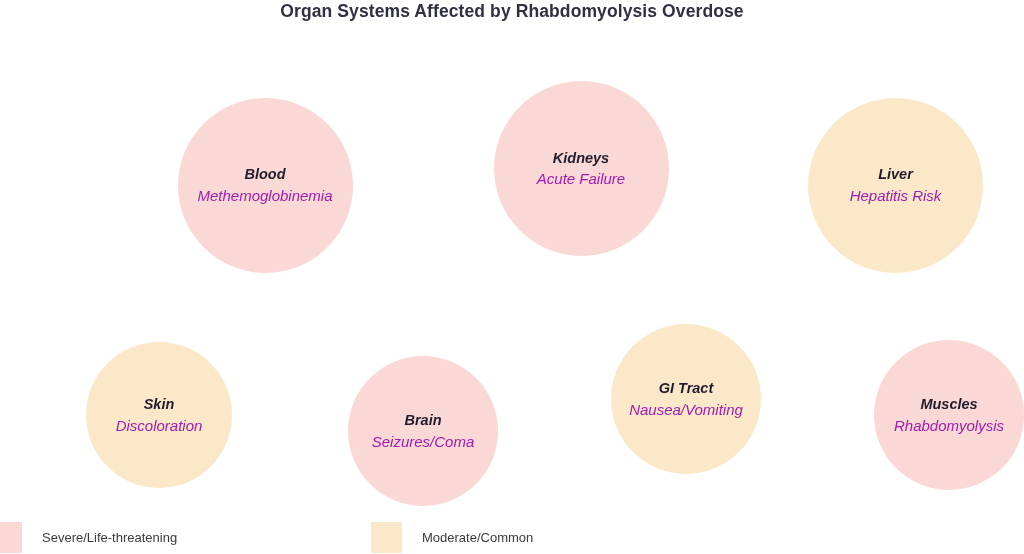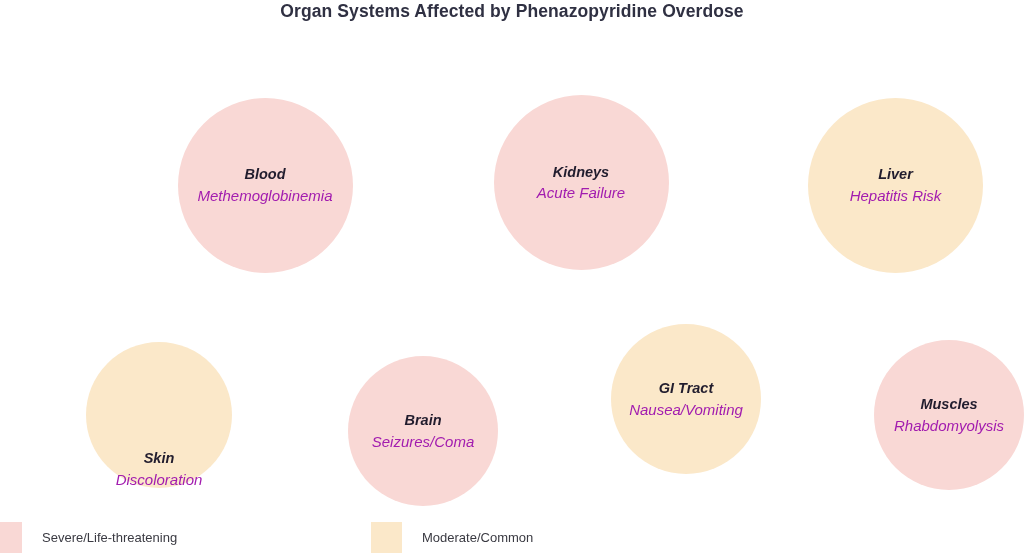--- a/index.html
+++ b/index.html
@@ -90,36 +90,36 @@
     color: #3a3a42;
     margin-left: 20px;
     white-space: nowrap;
   }
 </style>
 </head>
 <body>
 
 <div id="chart-root">
 
-  <div class="chart-title">Organ Systems Affected by Phenazopyridine Overdose</div>
+  <div class="chart-title">Organ Systems Affected by Rhabdomyolysis Overdose</div>
 
   <div id="bubbles-layer">
       <div class="bubble" style="width: 175px; height: 175px; left: 177.5px; top: 97.5px; background: rgb(249, 216, 213);">
         <span class="bubble-label">Blood</span>
         <span class="bubble-sublabel">Methemoglobinemia</span>
       </div>
-      <div class="bubble" style="width: 175px; height: 175px; left: 493.5px; top: 95px; background: rgb(249, 216, 213);">
+      <div class="bubble" style="width: 175px; height: 175px; left: 493.5px; top: 81px; background: rgb(249, 216, 213);">
         <span class="bubble-label">Kidneys</span>
         <span class="bubble-sublabel">Acute Failure</span>
       </div>
       <div class="bubble" style="width: 175px; height: 175px; left: 808px; top: 97.5px; background: rgb(251, 232, 201);">
         <span class="bubble-label">Liver</span>
         <span class="bubble-sublabel">Hepatitis Risk</span>
       </div>
-      <div class="bubble" style="width: 146px; height: 146px; left: 86px; top: 342px; background: rgb(251, 232, 201); justify-content: flex-end;">
+      <div class="bubble" style="width: 146px; height: 146px; left: 86px; top: 342px; background: rgb(251, 232, 201);">
         <span class="bubble-label">Skin</span>
         <span class="bubble-sublabel">Discoloration</span>
       </div>
       <div class="bubble" style="width: 150px; height: 150px; left: 348px; top: 356px; background: rgb(249, 216, 213);">
         <span class="bubble-label">Brain</span>
         <span class="bubble-sublabel">Seizures/Coma</span>
       </div>
       <div class="bubble" style="width: 150px; height: 150px; left: 611px; top: 324px; background: rgb(251, 232, 201);">
         <span class="bubble-label">GI Tract</span>
         <span class="bubble-sublabel">Nausea/Vomiting</span>

